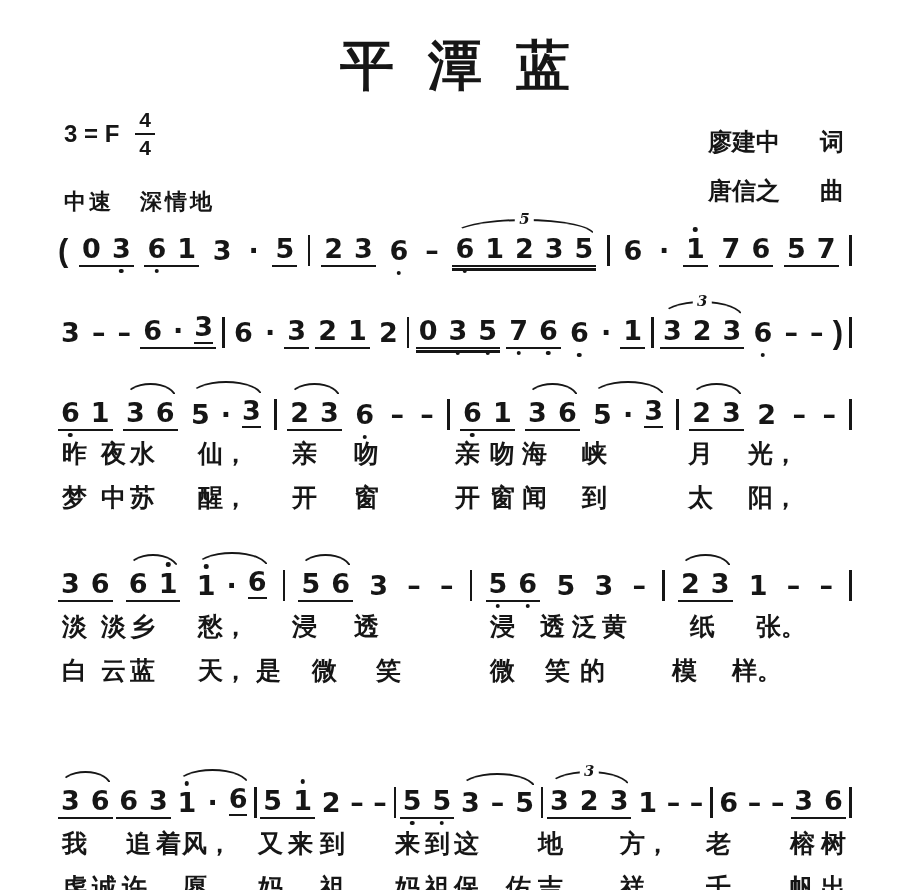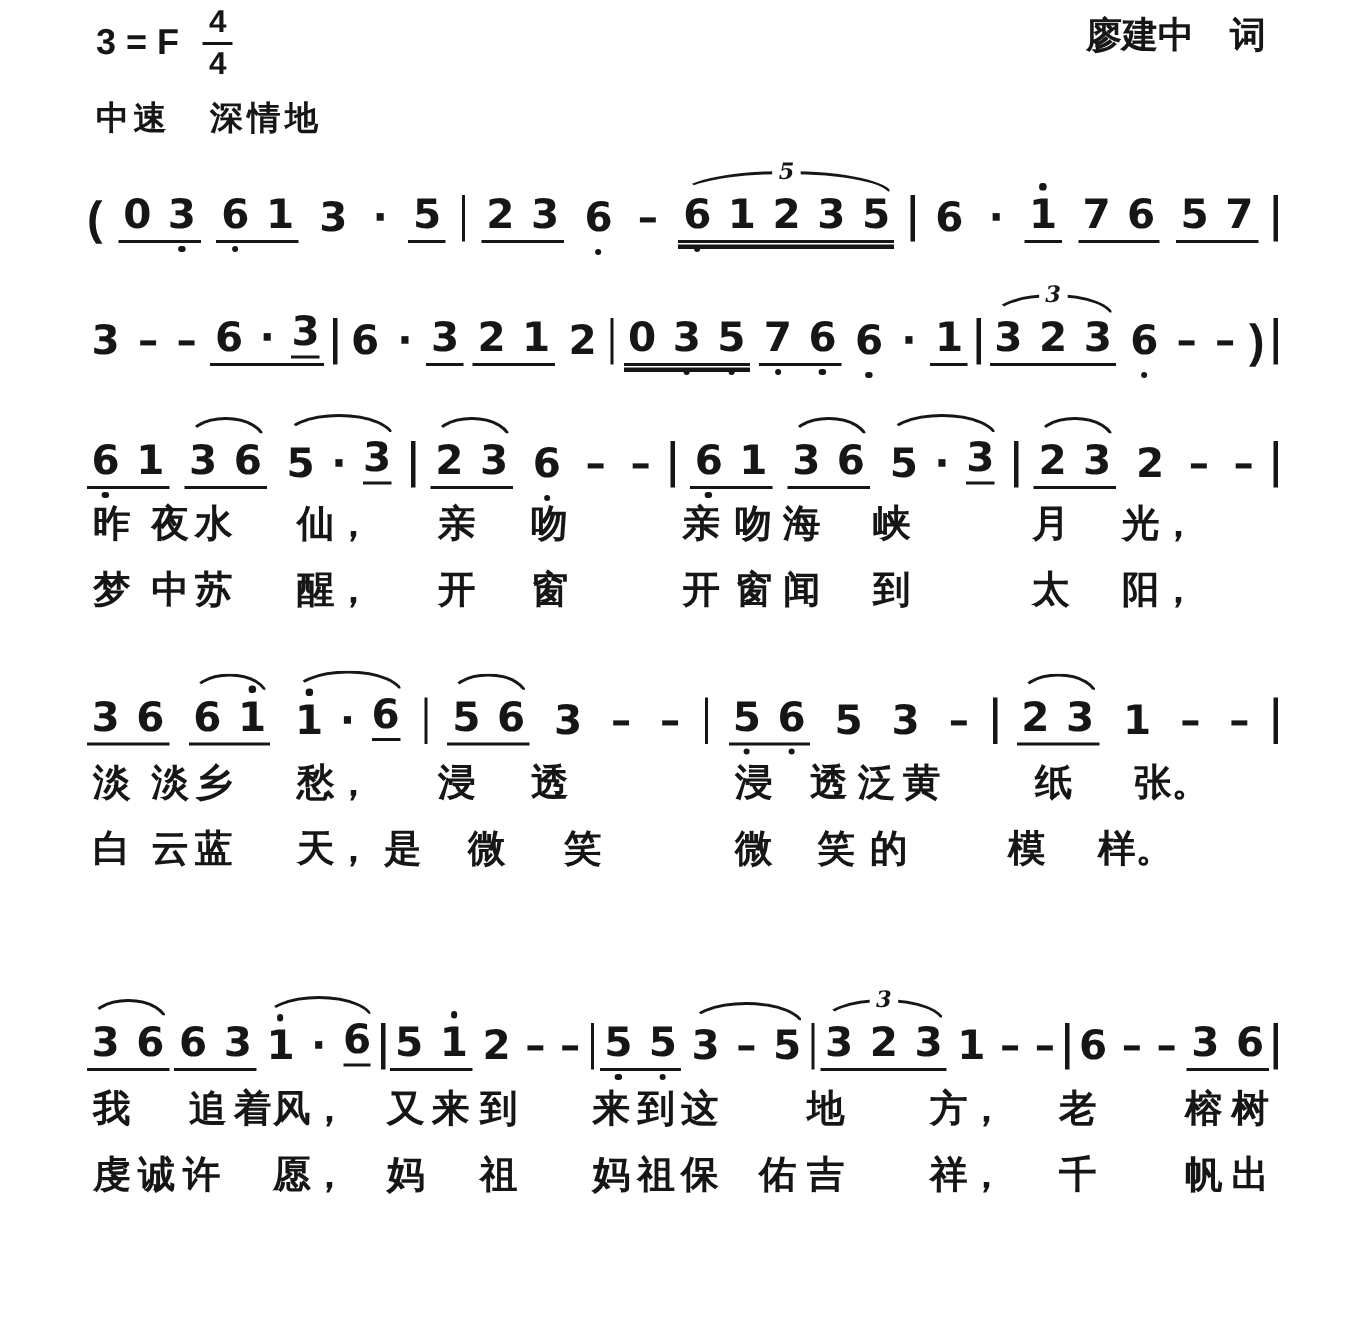--- a/index.html
+++ b/index.html
@@ -14,24 +14,24 @@
   .title {
     margin:30px 0 6px; text-align:center;
     font-size:54px; font-weight:900; letter-spacing:34px; text-indent:34px;
     font-family:"DejaVu Sans", sans-serif;
   }
   .meta { position:relative; margin:4px 64px 0; height:76px; }
   .keyrow { display:flex; align-items:center; gap:16px; font-size:24px; font-weight:700; }
   .meter { display:inline-flex; flex-direction:column; align-items:center; font-size:21px; font-weight:700; line-height:1.05; }
   .meter .mnum { border-bottom:2.5px solid #161616; padding:0 4px 2px; }
   .meter .mden { padding-top:2px; }
-  .tempo { margin-top:10px; font-size:22px; font-weight:700; letter-spacing:3px; }
+  .tempo { margin-top:28px; font-size:22px; font-weight:700; letter-spacing:3px; }
   .tempo .tgap { display:inline-block; width:26px; }
   .credits { position:absolute; right:2px; top:2px; font-size:24px; font-weight:800; }
-  .credit { display:flex; gap:24px; line-height:1.5; }
+  .credit { display:flex; gap:40px; line-height:1.5;margin-top:13px; }
 
   
   .mline {
     display:flex; justify-content:space-between; align-items:flex-end;
     margin:16px 58px 0; height:66px;
   }
   .g { display:inline-flex; align-items:flex-end; gap:11px; position:relative; padding:0 3px 3px; }
   .g.u1 { border-bottom:2.5px solid #161616; }
   .g.u2 { border-bottom:2.5px solid #161616; }
   .g.u2::after { content:""; position:absolute; left:0; right:0; bottom:-5.5px; height:2.5px; background:#161616; }
@@ -70,38 +70,43 @@
   #l5 { margin-top:58px; }
   #lyr1 { margin-top:6px; }
   #lyr3 { margin-top:8px; }
   #lyr5 { margin-top:8px; }
 </style>
 </head>
 <body>
 
 <div class="sheet">
 
+  <h1 class="title">平潭蓝</h1>
 
   <div class="meta">
     <div>
       <div class="keyrow">
         <span>3 = F</span>
         <span class="meter">
           <span class="mnum">4</span>
           <span class="mden">4</span>
         </span>
       </div>
       <div class="tempo">
         <span>中速</span><span class="tgap"></span><span>深情地</span>
       </div>
     </div>
     <div class="credits">
       <div class="credit">
         <span>廖建中</span>
         <span>词</span>
+      </div>
+      <div class="credit">
+        <span>唐信之</span>
+        <span>曲</span>
       </div>
     </div>
   </div>
 
   <div class="mline" id="l1">
       <span class="paren">(</span>
       <span class="g u1">
         <span class="n">0</span>
         <span class="n lo">3</span>
       </span>

